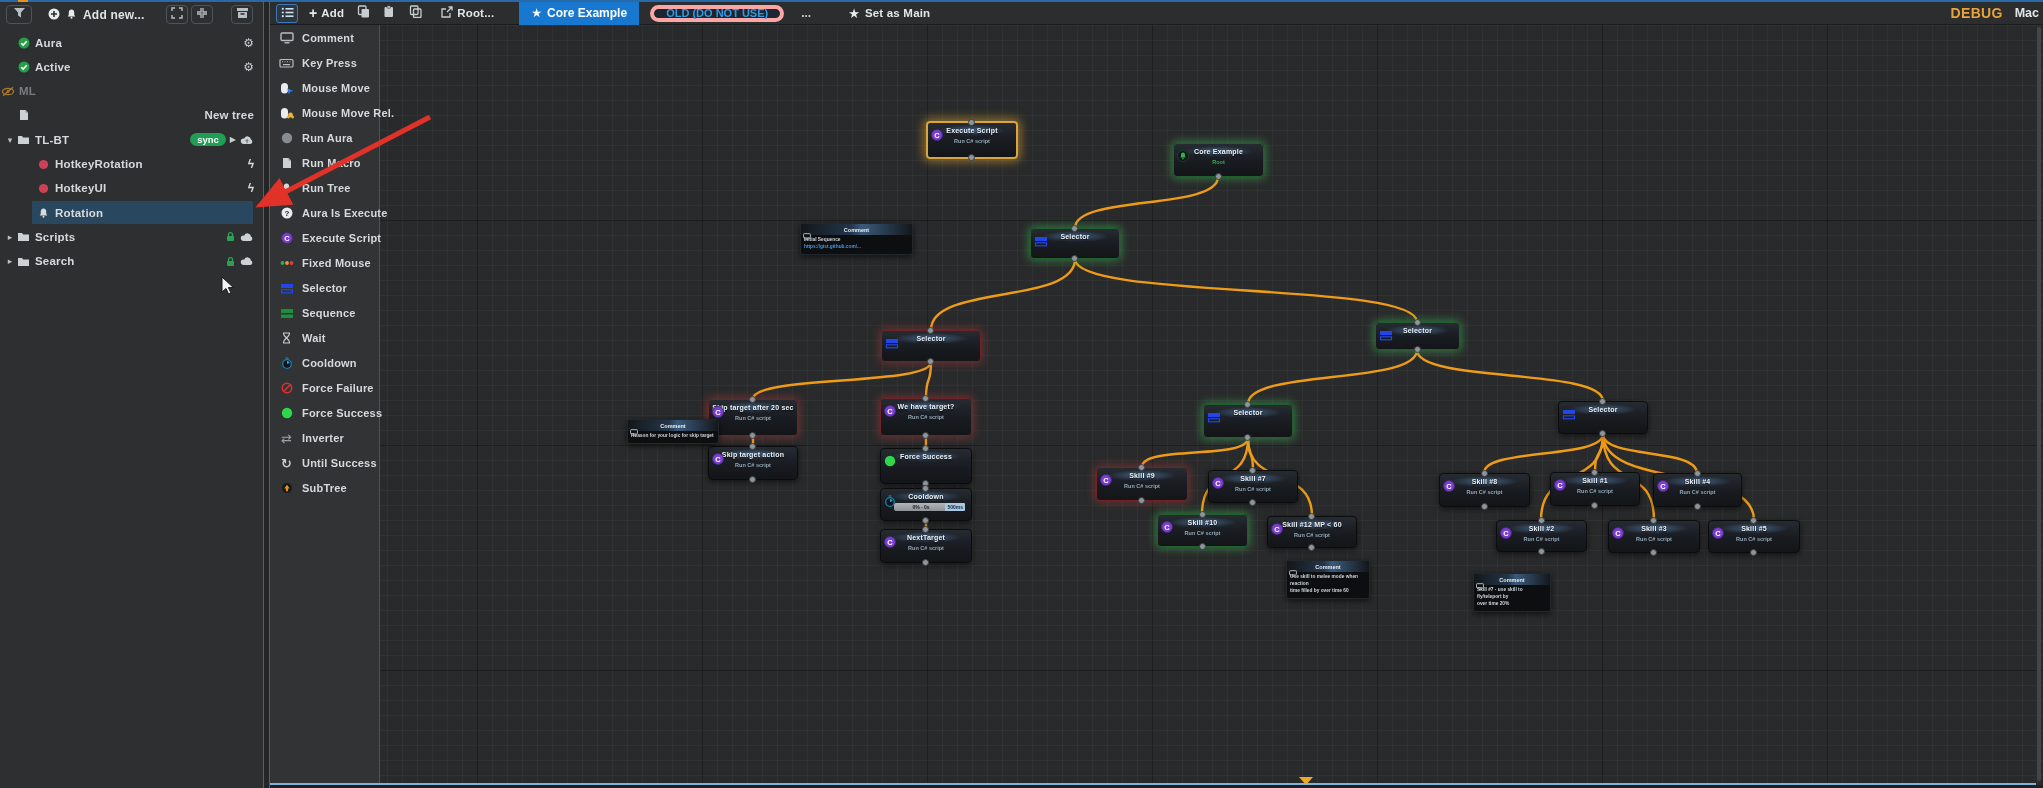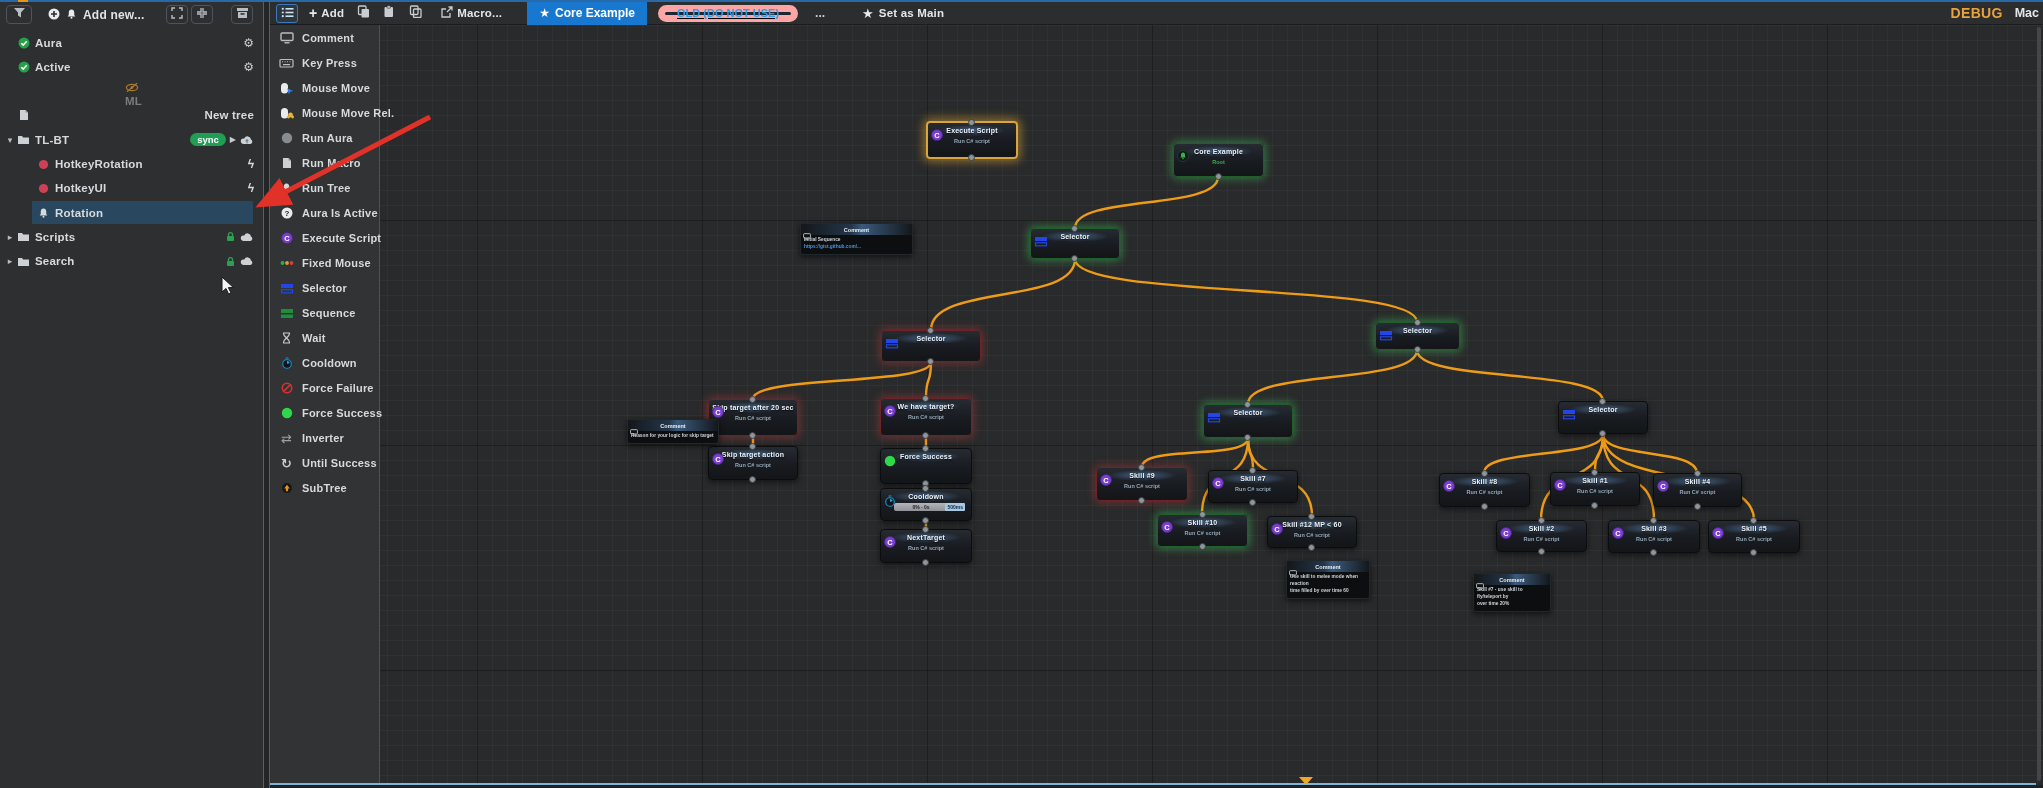--- a/index.html
+++ b/index.html
@@ -31,21 +31,21 @@
 
   
   #topbar{position:absolute;left:270px;top:2px;width:1773px;height:23px;background:#2b2d2e;border-bottom:1px solid #1a1c1d;display:flex;align-items:center;z-index:12;padding-left:6px;gap:9px;}
   .tb-ghost{background:transparent;border:none;display:flex;align-items:center;gap:4px;cursor:pointer;padding:0 2px;}
   .tb-label{color:#e2e6e9;font-size:11.5px;font-weight:bold;letter-spacing:.2px;white-space:nowrap;}
   #list-btn{width:22px;height:19px;border:1px solid #3f78b8;border-radius:3px;background:#2e3640;display:flex;align-items:center;justify-content:center;cursor:pointer;}
   .tab{display:flex;align-items:center;gap:5px;cursor:pointer;}
   .tab.active{background:#1878d0;height:23px;padding:0 12px;}
   .tab.active .tab-label{color:#fff;font-size:12px;font-weight:bold;}
   .tab.active .star{color:#fff;font-size:12px;}
-  .tab.inactive{border:7px solid #fca5a5;background:#1d2531;border-radius:10px;height:17px;padding:0 12px;margin-left:2px;text-decoration:underline;}
+  .tab.inactive{border:4px solid #fca5a5;background:#1d2531;border-radius:10px;height:17px;padding:0 12px;margin-left:2px;}
   .tab.inactive .tab-label{color:#2f9be4;font-size:11px;font-weight:bold;}
   .more{color:#c8cdd1;font-size:12px;font-weight:bold;margin-left:8px;}
   .set-main{display:flex;align-items:center;gap:5px;margin-left:28px;cursor:pointer;}
   .set-main .star{color:#e8ecef;font-size:13px;}
   #tb-right{margin-left:auto;display:flex;align-items:center;gap:12px;padding-right:4px;}
   #debug-label{color:#e8a33d;font-size:14px;font-weight:bold;letter-spacing:.3px;}
   #mac-label{color:#e2e6e9;font-size:12.5px;font-weight:bold;}
 
   
   #canvas{position:absolute;left:270px;top:25px;width:1773px;height:763px;z-index:1;
@@ -539,21 +539,21 @@
       </div>
       <div class="pal-row" style="top: 177px;">
         <span class="p-icon">
           <span style="display: inline-flex;">
             <svg width="12" height="12" viewBox="0 0 12 12">
               <circle cx="6" cy="6" r="5.5" fill="#e8ecef"></circle>
               <text x="6" y="8.7" font-size="8" font-weight="bold" text-anchor="middle" fill="#23262a">?</text>
             </svg>
           </span>
         </span>
-        <span class="p-label">Aura Is Active</span>
+        <span class="p-label">Aura Is Execute</span>
       </div>
       <div class="pal-row" style="top: 202px;">
         <span class="p-icon">
           <span style="display: inline-flex;">
             <svg width="12" height="12" viewBox="0 0 12 12">
               <circle cx="6" cy="6" r="5.5" fill="#7a3ed0" stroke="#47267e" stroke-width="0.8"></circle>
               <text x="6" y="8.6" font-size="7.5" font-weight="bold" text-anchor="middle" fill="#fff">C</text>
             </svg>
           </span>
         </span>
@@ -727,21 +727,21 @@
               </svg>
             </span>
           </span>
           <span class="t-label">Active</span>
           <span class="t-right">
             <span style="display: inline-flex;">
               <span class="ch-ic">⚙</span>
             </span>
           </span>
         </div>
-        <div class="tree-row muted" style="top: 79.6px;  flex-direction: column;">
+        <div class="tree-row muted" style="top: 79.6px; ">
           <span class="t-icon">
             <span style="display: inline-flex;">
               <svg width="14" height="11" viewBox="0 0 14 11">
                 <ellipse cx="7" cy="5.5" rx="5.6" ry="3.2" fill="none" stroke="#a87a2c" stroke-width="1.3"></ellipse>
                 <circle cx="7" cy="5.5" r="1.4" fill="#a87a2c"></circle>
                 <line x1="2" y1="9.8" x2="12" y2="1.2" stroke="#a87a2c" stroke-width="1.3"></line>
               </svg>
             </span>
           </span>
           <span class="t-label">ML</span>
@@ -908,21 +908,21 @@
       <span><svg width="13" height="13" viewBox="0 0 13 13">
             <rect x="1.5" y="1" width="7.5" height="8.5" rx="1" fill="none" stroke="#c8cdd1" stroke-width="1.3"></rect>
             <rect x="4.5" y="4" width="7.5" height="8.5" rx="1" fill="none" stroke="#c8cdd1" stroke-width="1.3"></rect>
           </svg></span>
     </button>
     <button class="tb-ghost" style="margin-left:6px;">
       <span><svg width="12" height="12" viewBox="0 0 12 12">
             <path d="M9 7 V11 H1 V3 H5" fill="none" stroke="#c8cdd1" stroke-width="1.3"></path>
             <path d="M6 6 L11 1 M7.5 1 H11 V4.5" stroke="#c8cdd1" stroke-width="1.3" fill="none"></path>
           </svg></span>
-      <span class="tb-label">Macro...</span>
+      <span class="tb-label">Root...</span>
     </button>
     <div class="tab active" style="margin-left:14px;">
       <span class="star">★</span>
       <span class="tab-label">Core Example</span>
     </div>
     <div class="tab inactive">
       <span class="tab-label">OLD (DO NOT USE)</span>
     </div>
     <span class="more">...</span>
     <div class="set-main">

